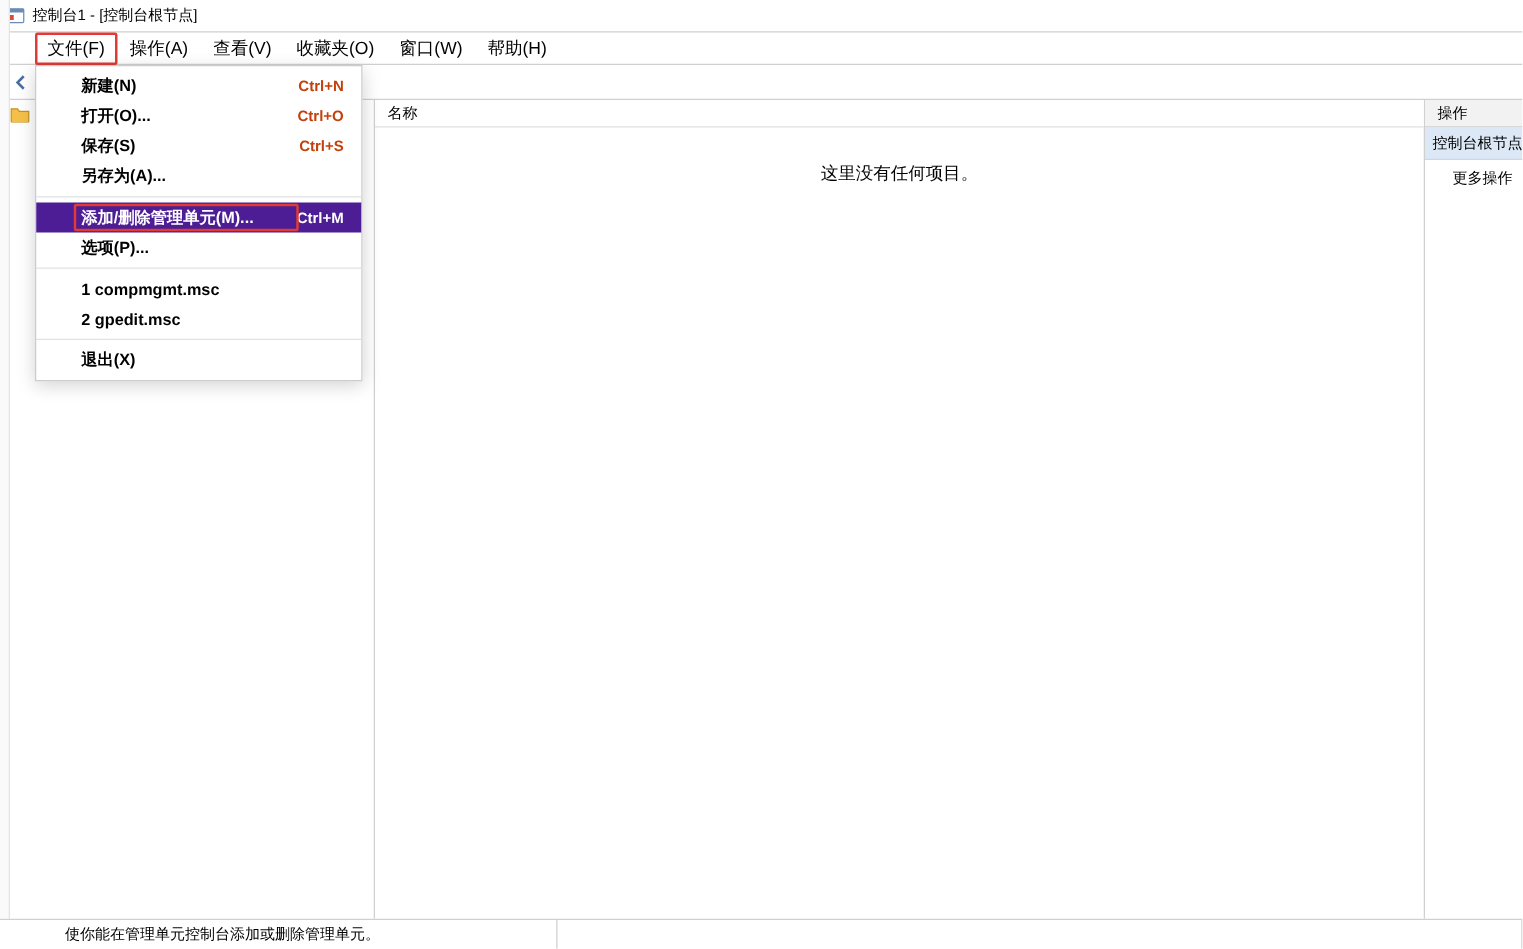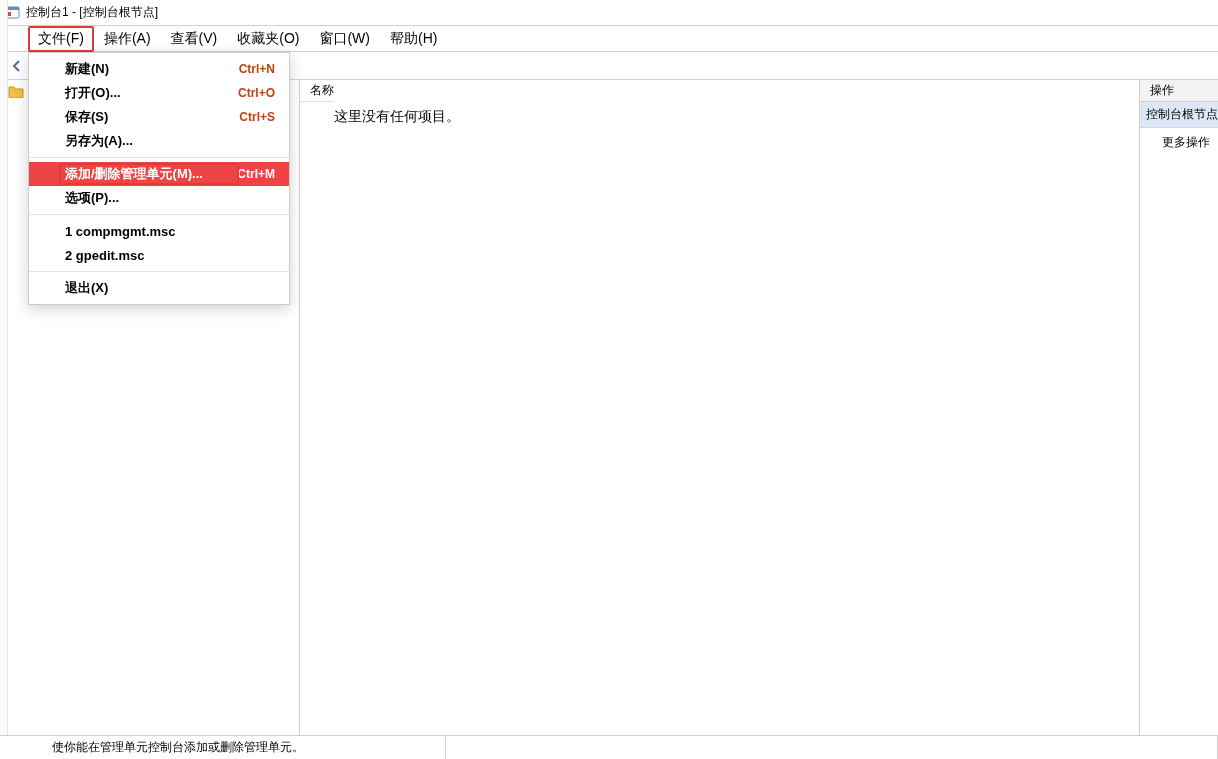--- a/index.html
+++ b/index.html
@@ -15,21 +15,21 @@
   .menubar .item { padding: 4px 10px; font-size: 14px; cursor: default; }
   .menubar .item.open { border: 2px solid #e03b36; border-radius: 2px; padding: 2px 8px; }
 
   
   .toolbar { height: 28px; display:flex; align-items:center; padding-left: 6px; border-bottom: 1px solid #d0d0d0; }
   .toolbar .tbtn { width: 22px; height: 22px; display:flex; align-items:center; justify-content:center; margin-right:2px; }
 
   
   .main { display:flex; height: calc(759px - 26px - 26px - 28px - 24px); }
   .left-pane { width: 300px; border-right: 1px solid #d0d0d0; padding: 4px; position:relative; }
-  .mid-pane  { flex: 1; border-right: 1px solid #d0d0d0; display:flex; flex-direction:row; }
+  .mid-pane  { flex: 1; border-right: 1px solid #d0d0d0; display:flex; flex-direction:column; }
   .right-pane{ width: 78px; display:flex; flex-direction:column; }
 
   .col-header { height: 22px; border-bottom: 1px solid #e0e0e0; display:flex; align-items:center; padding-left: 10px; font-size:12px; background:#ffffff; }
   .empty-msg { text-align:center; margin-top: 28px; font-size: 14px; }
 
   .right-pane .col-header { background:#f2f2f2; border-bottom:1px solid #d0d0d0; font-weight:normal; }
   .right-pane .rnode { background:#dde8f6; padding: 4px 6px; border-bottom:1px solid #c9d8ee; font-size:12px; white-space:nowrap; }
   .right-pane .raction { padding: 6px 6px 4px 22px; font-size:12px; white-space:nowrap; }
 
   
@@ -46,21 +46,21 @@
     background: #ffffff;
     border: 1px solid #cccccc;
     box-shadow: 0 4px 14px rgba(0,0,0,.18);
     padding: 4px 0;
     z-index: 100;
     font-weight: bold;
   }
   .dropdown .mi { height: 24px; display:flex; align-items:center; padding: 0 14px 0 36px; font-size: 13px; justify-content: space-between; cursor: default; }
   .dropdown .mi .shortcut { color:#c2410c; font-size:12px; }
   .dropdown .sep { height:1px; background:#e1e1e1; margin: 4px 0; }
-  .dropdown .mi.highlight { background:#ef4444; color:#fff; }
+  .dropdown .mi.highlight { background:#4c1d95; color:#fff; }
   .dropdown .mi.highlight .shortcut { color:#fff; }
   .dropdown .mi.boxed { position:relative; }
   .dropdown .mi.boxed .redbox {
     position:absolute; left: 30px; top: 1px; width: 180px; height: 22px;
     border: 2px solid #e03b36; border-radius: 2px; pointer-events:none;
   }
 
   
   .folder-icon svg { display:block; }
 

